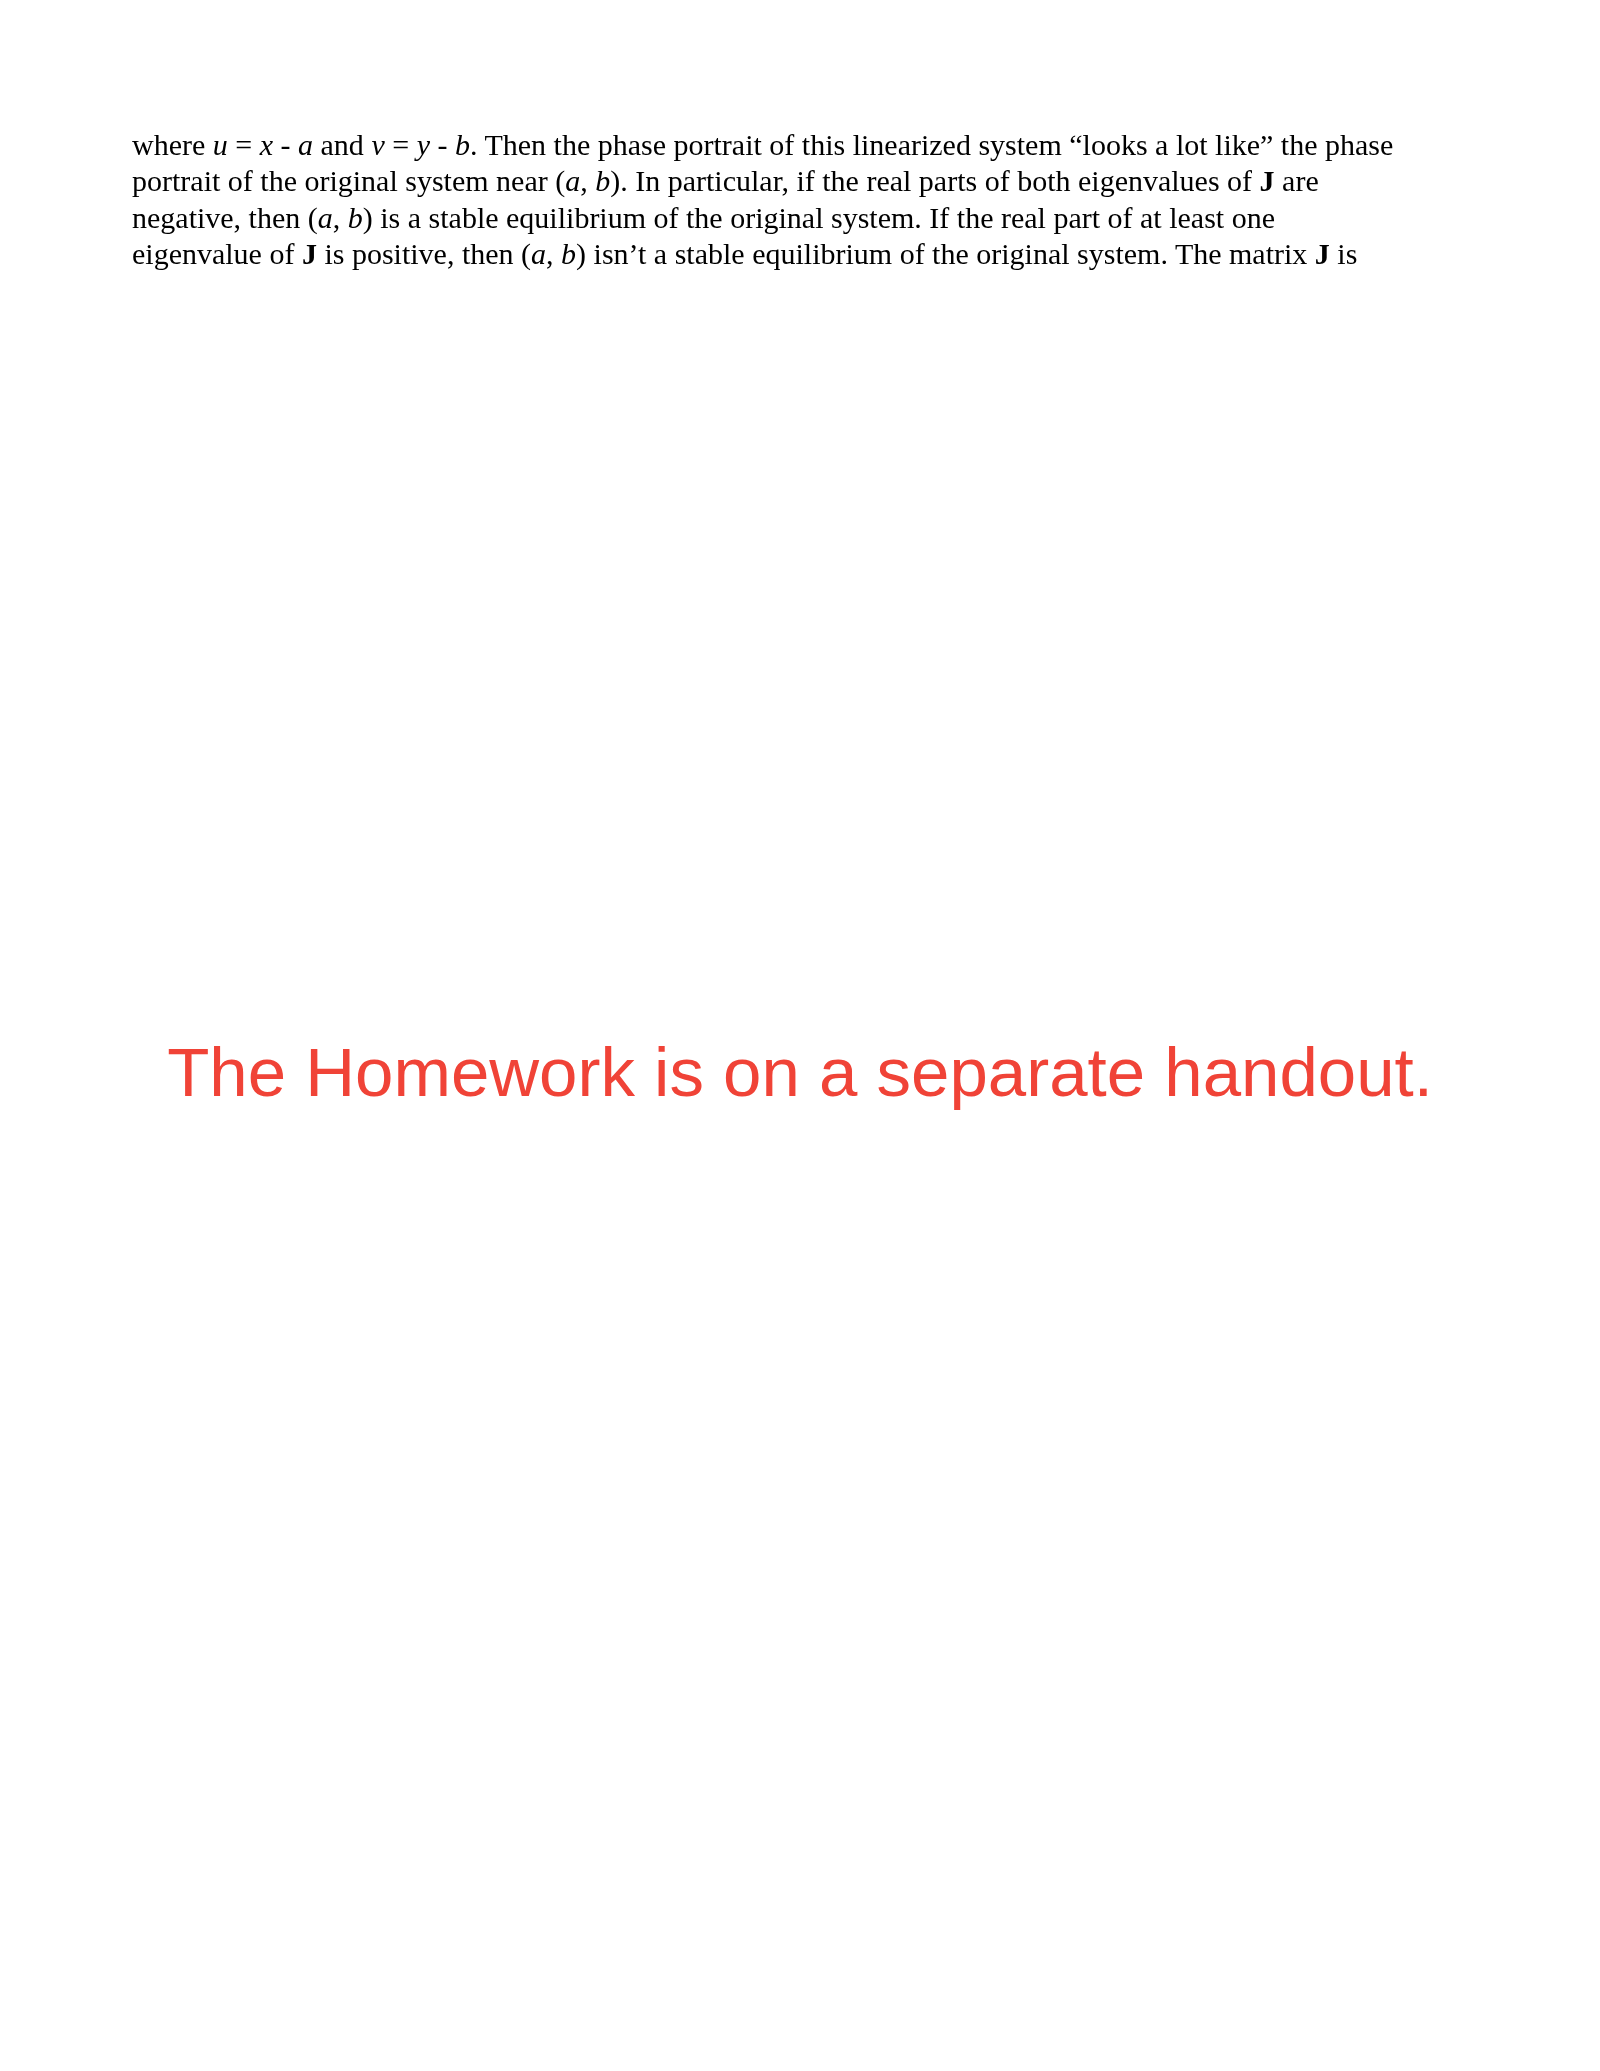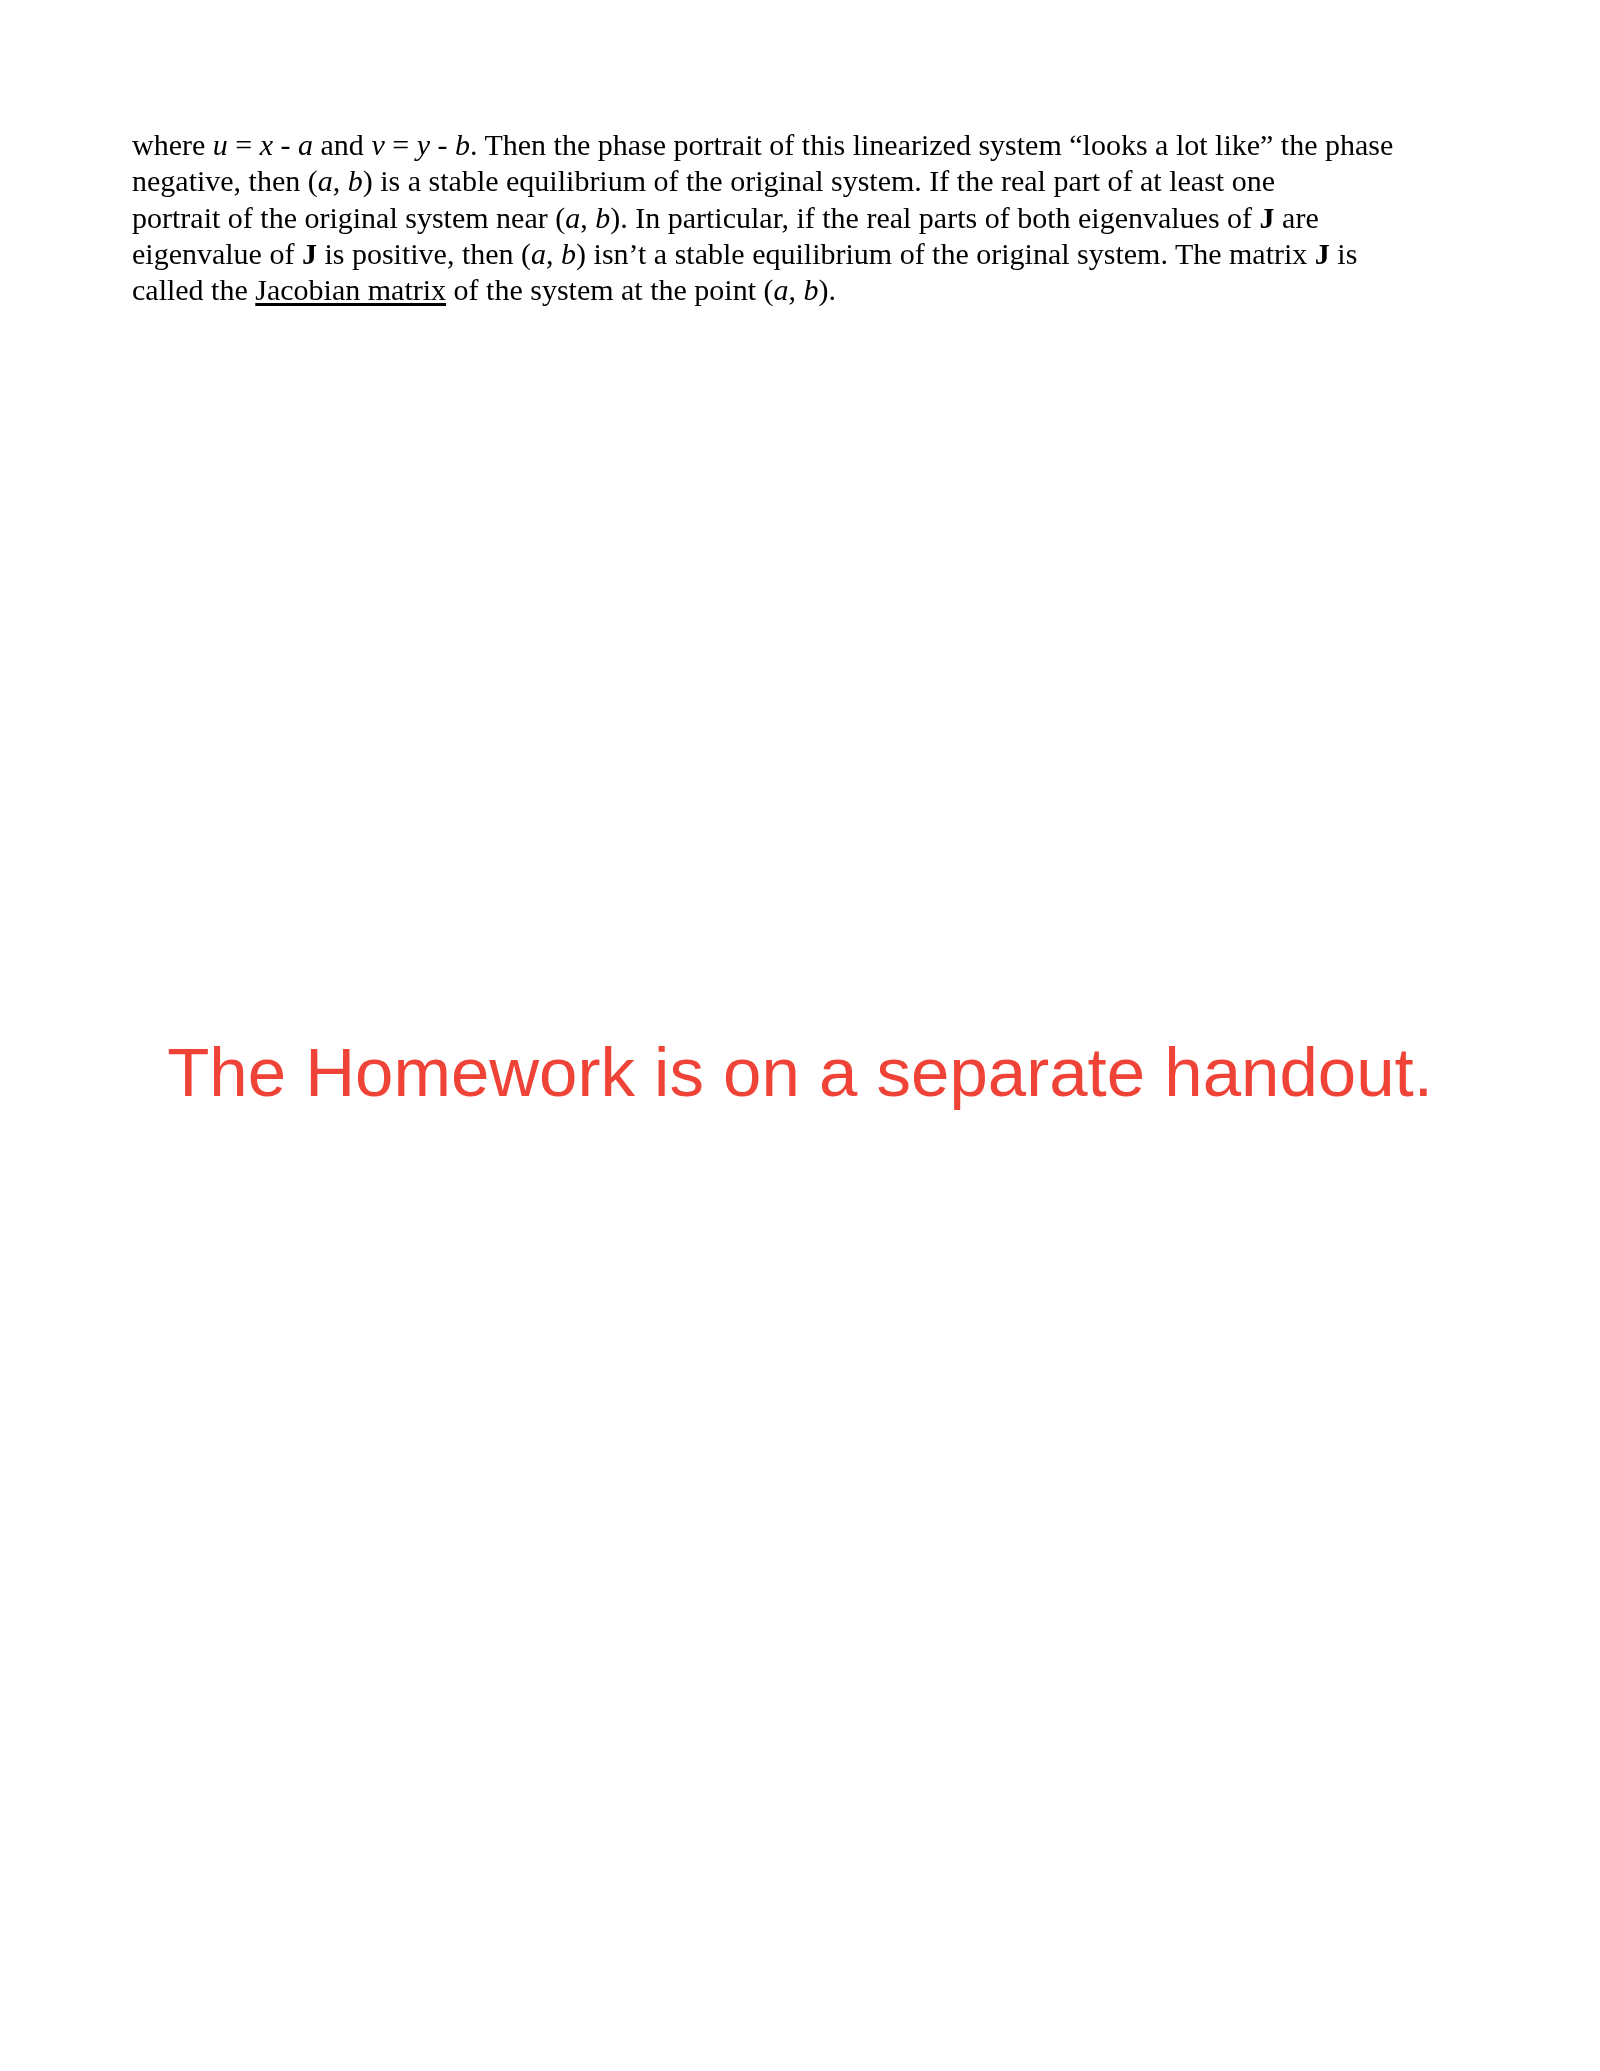--- a/index.html
+++ b/index.html
@@ -43,21 +43,20 @@
     white-space: nowrap;
   }
 </style>
 </head>
 <body>
 
 <div class="page">
 
   <div class="paragraph">
       <div class="line"><span>where </span><span class="i">u</span><span> = </span><span class="i">x</span><span> - </span><span class="i">a</span><span> and </span><span class="i">v</span><span> = </span><span class="i">y</span><span> - </span><span class="i">b</span><span>. Then the phase portrait of this linearized system “looks a lot like” the phase</span></div>
+      <div class="line"><span>portrait of the original system near (</span><span class="i">a</span><span>, </span><span class="i">b</span><span>). In particular, if the real parts of both eigenvalues of </span><span class="b">J</span><span> are</span></div>
       <div class="line"><span>negative, then (</span><span class="i">a</span><span>, </span><span class="i">b</span><span>) is a stable equilibrium of the original system. If the real part of at least one</span></div>
-      <div class="line"><span>portrait of the original system near (</span><span class="i">a</span><span>, </span><span class="i">b</span><span>). In particular, if the real parts of both eigenvalues of </span><span class="b">J</span><span> are</span></div>
       <div class="line"><span>eigenvalue of </span><span class="b">J</span><span> is positive, then (</span><span class="i">a</span><span>, </span><span class="i">b</span><span>) isn’t a stable equilibrium of the original system. The matrix </span><span class="b">J</span><span> is</span></div>
-      <div class="line"><span>called the </span><span class="u">Jacobian matrix</span><span> of the system at the point (</span><span class="i">a</span><span>, </span><span class="i">b</span><span>).</span></div>
     </div>
 
   <div class="notice" style="color: rgb(240, 67, 55); margin-top: 39px;">The Homework is on a separate handout.</div>
 
 </div>
 
 </body></html>

